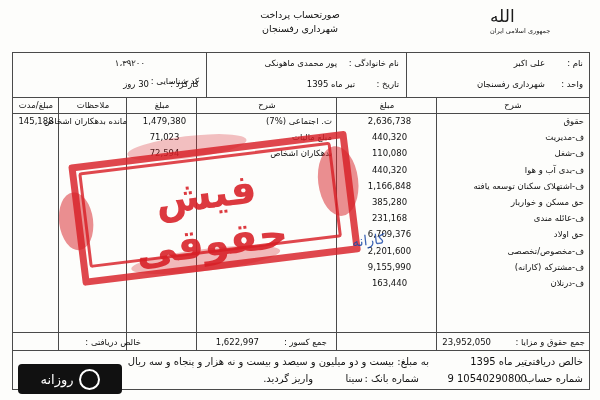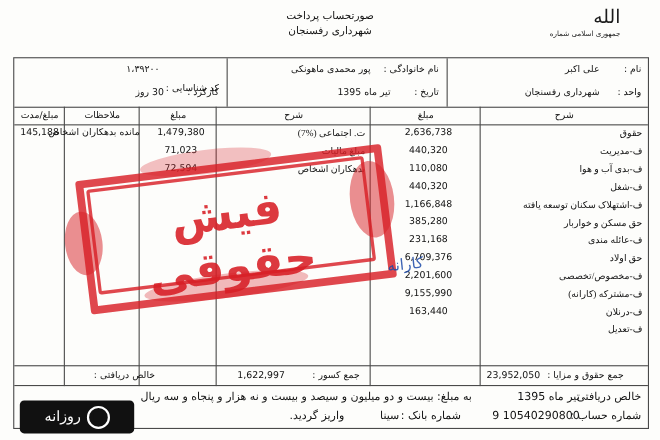--- a/index.html
+++ b/index.html
@@ -40,21 +40,21 @@
   }
   .hdr-sub {
     font-size: 9.5px;
     color: #111;
   }
   .emblem {
     position: absolute;
     right: 26px;
     top: 2px;
     width: 74px;
-    text-align: right;
+    text-align: left;
     color: #1b1b1b;
   }
   .emblem-glyph {
     font-size: 17px;
     line-height: 17px;
     letter-spacing: -1px;
   }
   .emblem-cap {
     font-size: 6.5px;
     margin-top: 2px;
@@ -120,21 +120,21 @@
     position: absolute;
     top: 0; bottom: 0;
   }
   .li {
     height: 16.2px;
     line-height: 16.2px;
     font-size: 8.5px;
     color: #111;
     white-space: nowrap;
   }
-  .li.r { padding-right: 5px; font-family: Liberation Serif, serif; }
+  .li.r { padding-right: 5px; }
   .li.l { text-align: center; padding-left: 5px; }
   .li.c { text-align: center; }
   
   .totals {
     position: absolute;
     left: 0; right: 0;
     bottom: 38px;
     height: 18px;
   }
   .tt {
@@ -239,21 +239,21 @@
 
 <div id="sheet">
 
   <div class="hdr">
     <div class="hdr-center">
       <div class="hdr-title">صورتحساب پرداخت</div>
       <div class="hdr-sub">شهرداری رفسنجان</div>
     </div>
     <div class="emblem">
       <div class="emblem-glyph">الله</div>
-      <div class="emblem-cap">جمهوری اسلامی شماره</div>
+      <div class="emblem-cap">جمهوری اسلامی ایران</div>
     </div>
   </div>
 
   <div class="frame">
 
     <div class="info">
 
       <span class="cell lbl" style="right:6px; top:5px;">نام :</span>
       <span class="cell val" style="right:44px; top:5px;">علی اکبر</span>
       <span class="cell lbl" style="right:190px; top:5px;">نام خانوادگی :</span>
@@ -287,30 +287,29 @@
     <div class="vline" style="right:252px; top:44px; bottom:38px;"></div>
     <div class="vline" style="right:392px; top:44px; bottom:38px;"></div>
     <div class="vline" style="right:462px; top:44px; bottom:38px;"></div>
     <div class="vline" style="right:530px; top:44px; bottom:38px;"></div>
 
     <div class="tbody">
 
       <div class="col" style="right:0; width:152px;">
         <div class="li r">حقوق</div>
         <div class="li r">ف-مدیریت</div>
+        <div class="li r">ف-شغل</div>
         <div class="li r">ف-بدی آب و هوا</div>
-        <div class="li r">ف-شغل</div>
         <div class="li r">ف-اشتهلاک سکنان توسعه یافته</div>
         <div class="li r">حق مسکن و خواربار</div>
         <div class="li r">ف-عائله مندی</div>
         <div class="li r">حق اولاد</div>
         <div class="li r">ف-مخصوص/تخصصی</div>
         <div class="li r">ف-مشترکه (کارانه)</div>
         <div class="li r">ف-درنلان</div>
-        <div class="li r">ف-تعدیل</div>
       </div>
 
       <div class="col" style="right:152px; width:100px;">
         <div class="li l">2,636,738</div>
         <div class="li l">440,320</div>
         <div class="li l">110,080</div>
         <div class="li l">440,320</div>
         <div class="li l">1,166,848</div>
         <div class="li l">385,280</div>
         <div class="li l">231,168</div>
@@ -336,21 +335,21 @@
         <div class="li c">مانده بدهکاران اشخاص</div>
       </div>
 
       <div class="col" style="right:530px; width:46px;">
         <div class="li c">145,188</div>
       </div>
     </div>
 
     <div class="row-line" style="bottom:56px;"></div>
     <div class="totals">
-      <span class="tt" style="right:22px;">جمع حقوق و مزایا :</span>
+      <span class="tt" style="right:4px;">جمع حقوق و مزایا :</span>
       <span class="tt" style="right:98px;">23,952,050</span>
       <span class="tt" style="right:262px;">جمع کسور :</span>
       <span class="tt" style="right:330px;">1,622,997</span>
       <span class="tt" style="right:448px;">خالص دریافتی :</span>
       <span class="tt" style="right:512px;margin-top:33px;">22,329,053</span>
     </div>
 
     <div class="row-line" style="bottom:38px;"></div>
     <div class="foot">
       <span class="ft" style="right:6px; top:5px;">خالص دریافتی</span>

